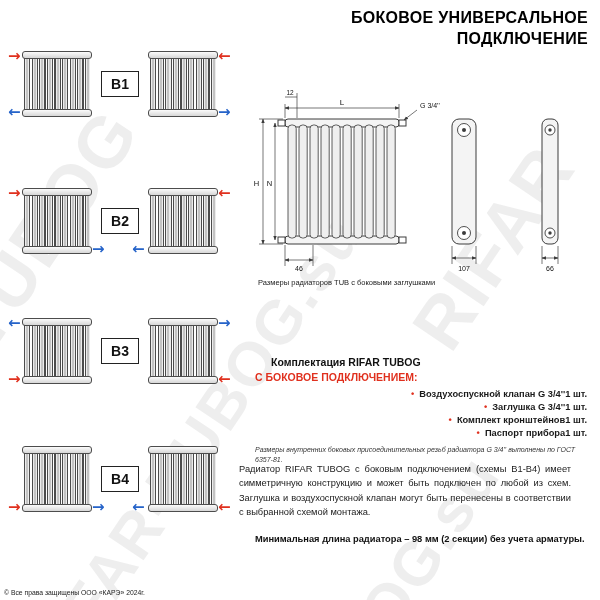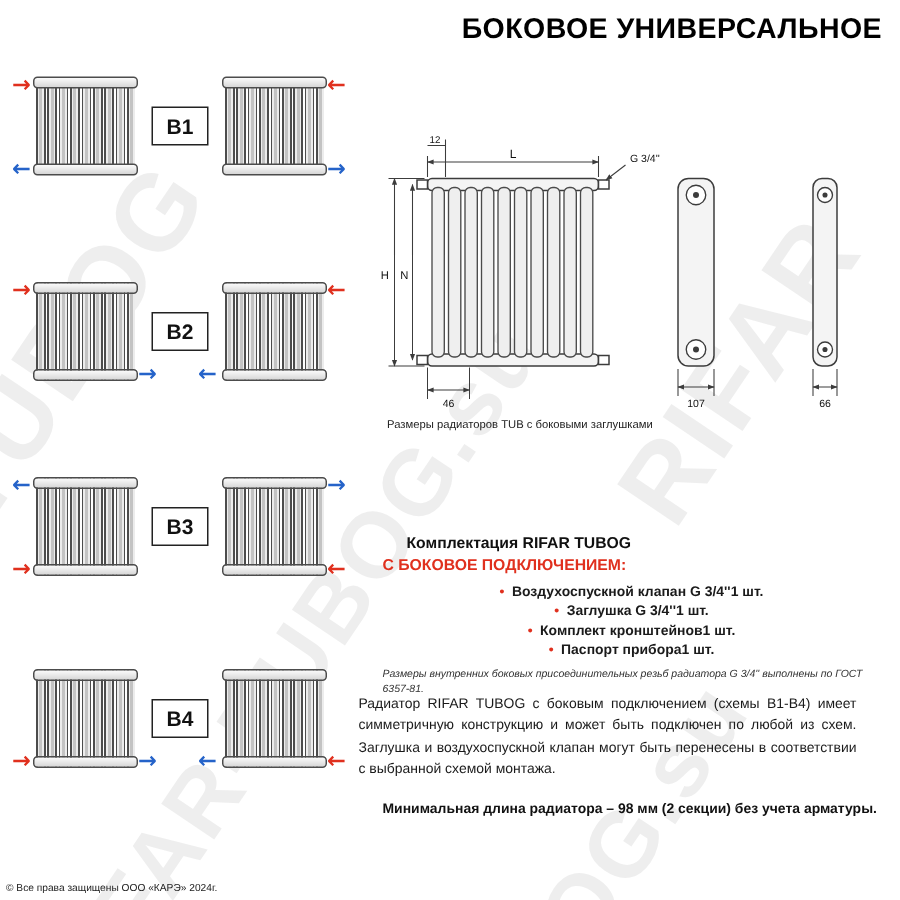--- a/index.html
+++ b/index.html
@@ -9,21 +9,21 @@
   }
   
   .watermark{
     position:absolute;z-index:0;font-weight:800;white-space:nowrap;
     color:rgba(125,125,125,0.13);transform-origin:0 50%;user-select:none;
     letter-spacing:2px;
   }
   
   .title{
     position:absolute;z-index:1;top:8px;right:12px;text-align:right;
-    font-size:19px;font-weight:800;line-height:1.3;color:#000;letter-spacing:.3px;
+    font-size:16px;font-weight:800;line-height:1.3;color:#000;letter-spacing:.3px;
   }
   
   .schemes{position:absolute;z-index:1;left:8px;top:44px;width:226px;height:486px;}
   .scheme-row{position:absolute;left:0;width:226px;height:80px;}
   .radiator{
     position:absolute;top:8px;width:66px;height:64px;
     background:repeating-linear-gradient(90deg,
       #4c4c4c 0 1.1px,#ececec 1.1px 2.2px,#c3c3c3 2.2px 4.2px,
       #ececec 4.2px 5.3px,#4c4c4c 5.3px 6.4px,#ffffff 6.4px 7.6px);
   }
@@ -47,21 +47,21 @@
   
   .tech-drawing{position:absolute;z-index:1;left:252px;top:88px;}
   .drawing-caption{
     position:absolute;z-index:1;left:258px;top:278px;width:300px;
     font-size:7.5px;color:#222;
   }
   
   .equipment{position:absolute;z-index:1;left:255px;top:356px;width:332px;}
   .equip-h1{font-size:10.5px;font-weight:700;color:#111;margin:0 0 3px 16px;}
   .equip-h2{font-size:10.5px;font-weight:800;color:var(--red,#e63329);margin:0 0 6px 0;}
-  .equip-row{display:flex;justify-content:center;align-items:baseline;
+  .equip-row{display:flex;justify-content:flex-end;align-items:baseline;
     font-size:9.3px;font-weight:700;color:#1a1a1a;margin:3px 0;}
   .equip-name .bullet{color:var(--red,#e63329);margin-right:5px;}
   .equip-note{font-size:7px;font-style:italic;color:#333;margin-top:7px;line-height:1.4;}
   
   .paragraph{
     position:absolute;z-index:1;left:239px;top:462px;width:332px;margin:0;
     font-size:9.3px;line-height:1.55;text-align:justify;color:#1a1a1a;
   }
   .min-length{
     position:absolute;z-index:1;left:255px;top:534px;width:332px;margin:0;
@@ -74,20 +74,21 @@
 
 <div class="page">
 
   <div class="watermark" style="left:-30px;top:300px;font-size:72px;transform:rotate(-56deg)">TUBOG</div>
   <div class="watermark" style="left:40px;top:640px;font-size:62px;transform:rotate(-56deg)">RIFAR-TUBOG.su</div>
   <div class="watermark" style="left:430px;top:300px;font-size:72px;transform:rotate(-56deg)">RIFAR</div>
   <div class="watermark" style="left:300px;top:700px;font-size:62px;transform:rotate(-56deg)">TUBOG.su</div>
 
   <header class="title">
     <div>БОКОВОЕ УНИВЕРСАЛЬНОЕ</div>
+    <div>ПОДКЛЮЧЕНИЕ</div>
   </header>
 
   <section id="schemes" class="schemes">
       <div class="scheme-row" style="top: 0px;">
         <div class="radiator" style="left: 16px;"></div>
         <div class="radiator" style="left: 142px;"></div>
         <div class="scheme-label">B1</div>
         <span class="arrow red" style="left: 0px; top: 5px;">→</span>
         <span class="arrow blue" style="left: 0px; top: 61px;">←</span>
         <span class="arrow red" style="left: 210px; top: 5px;">←</span>

